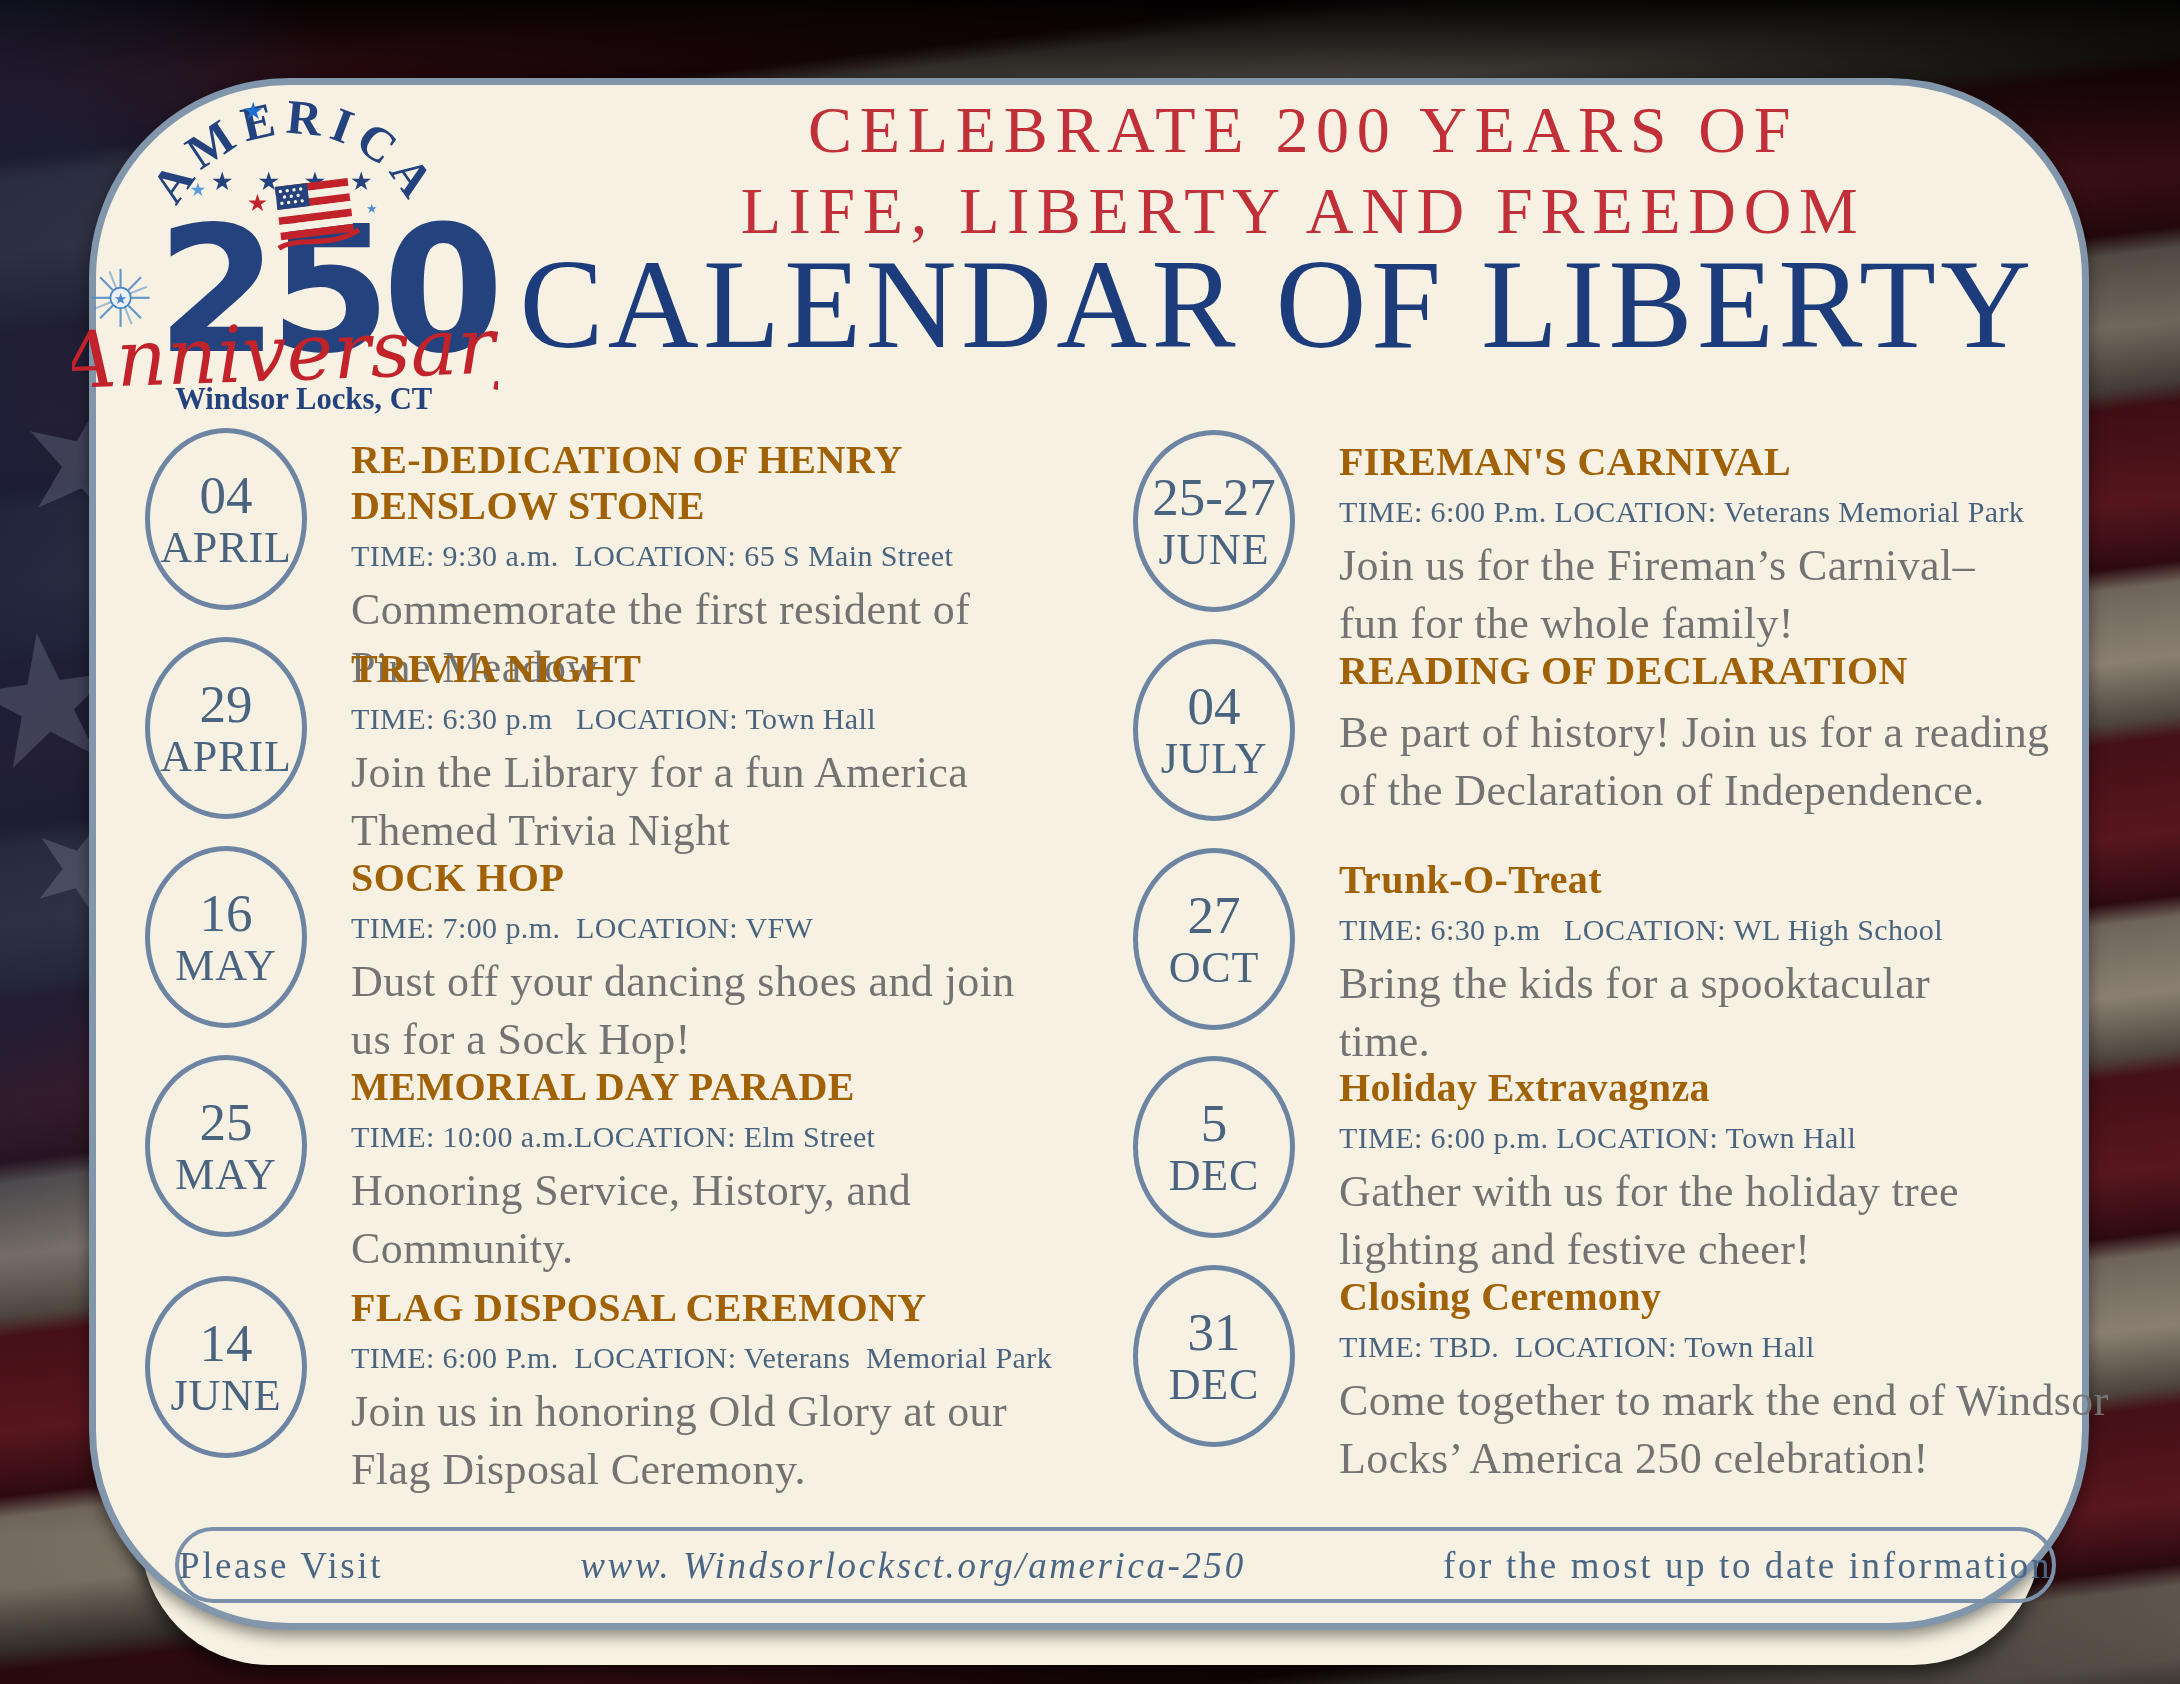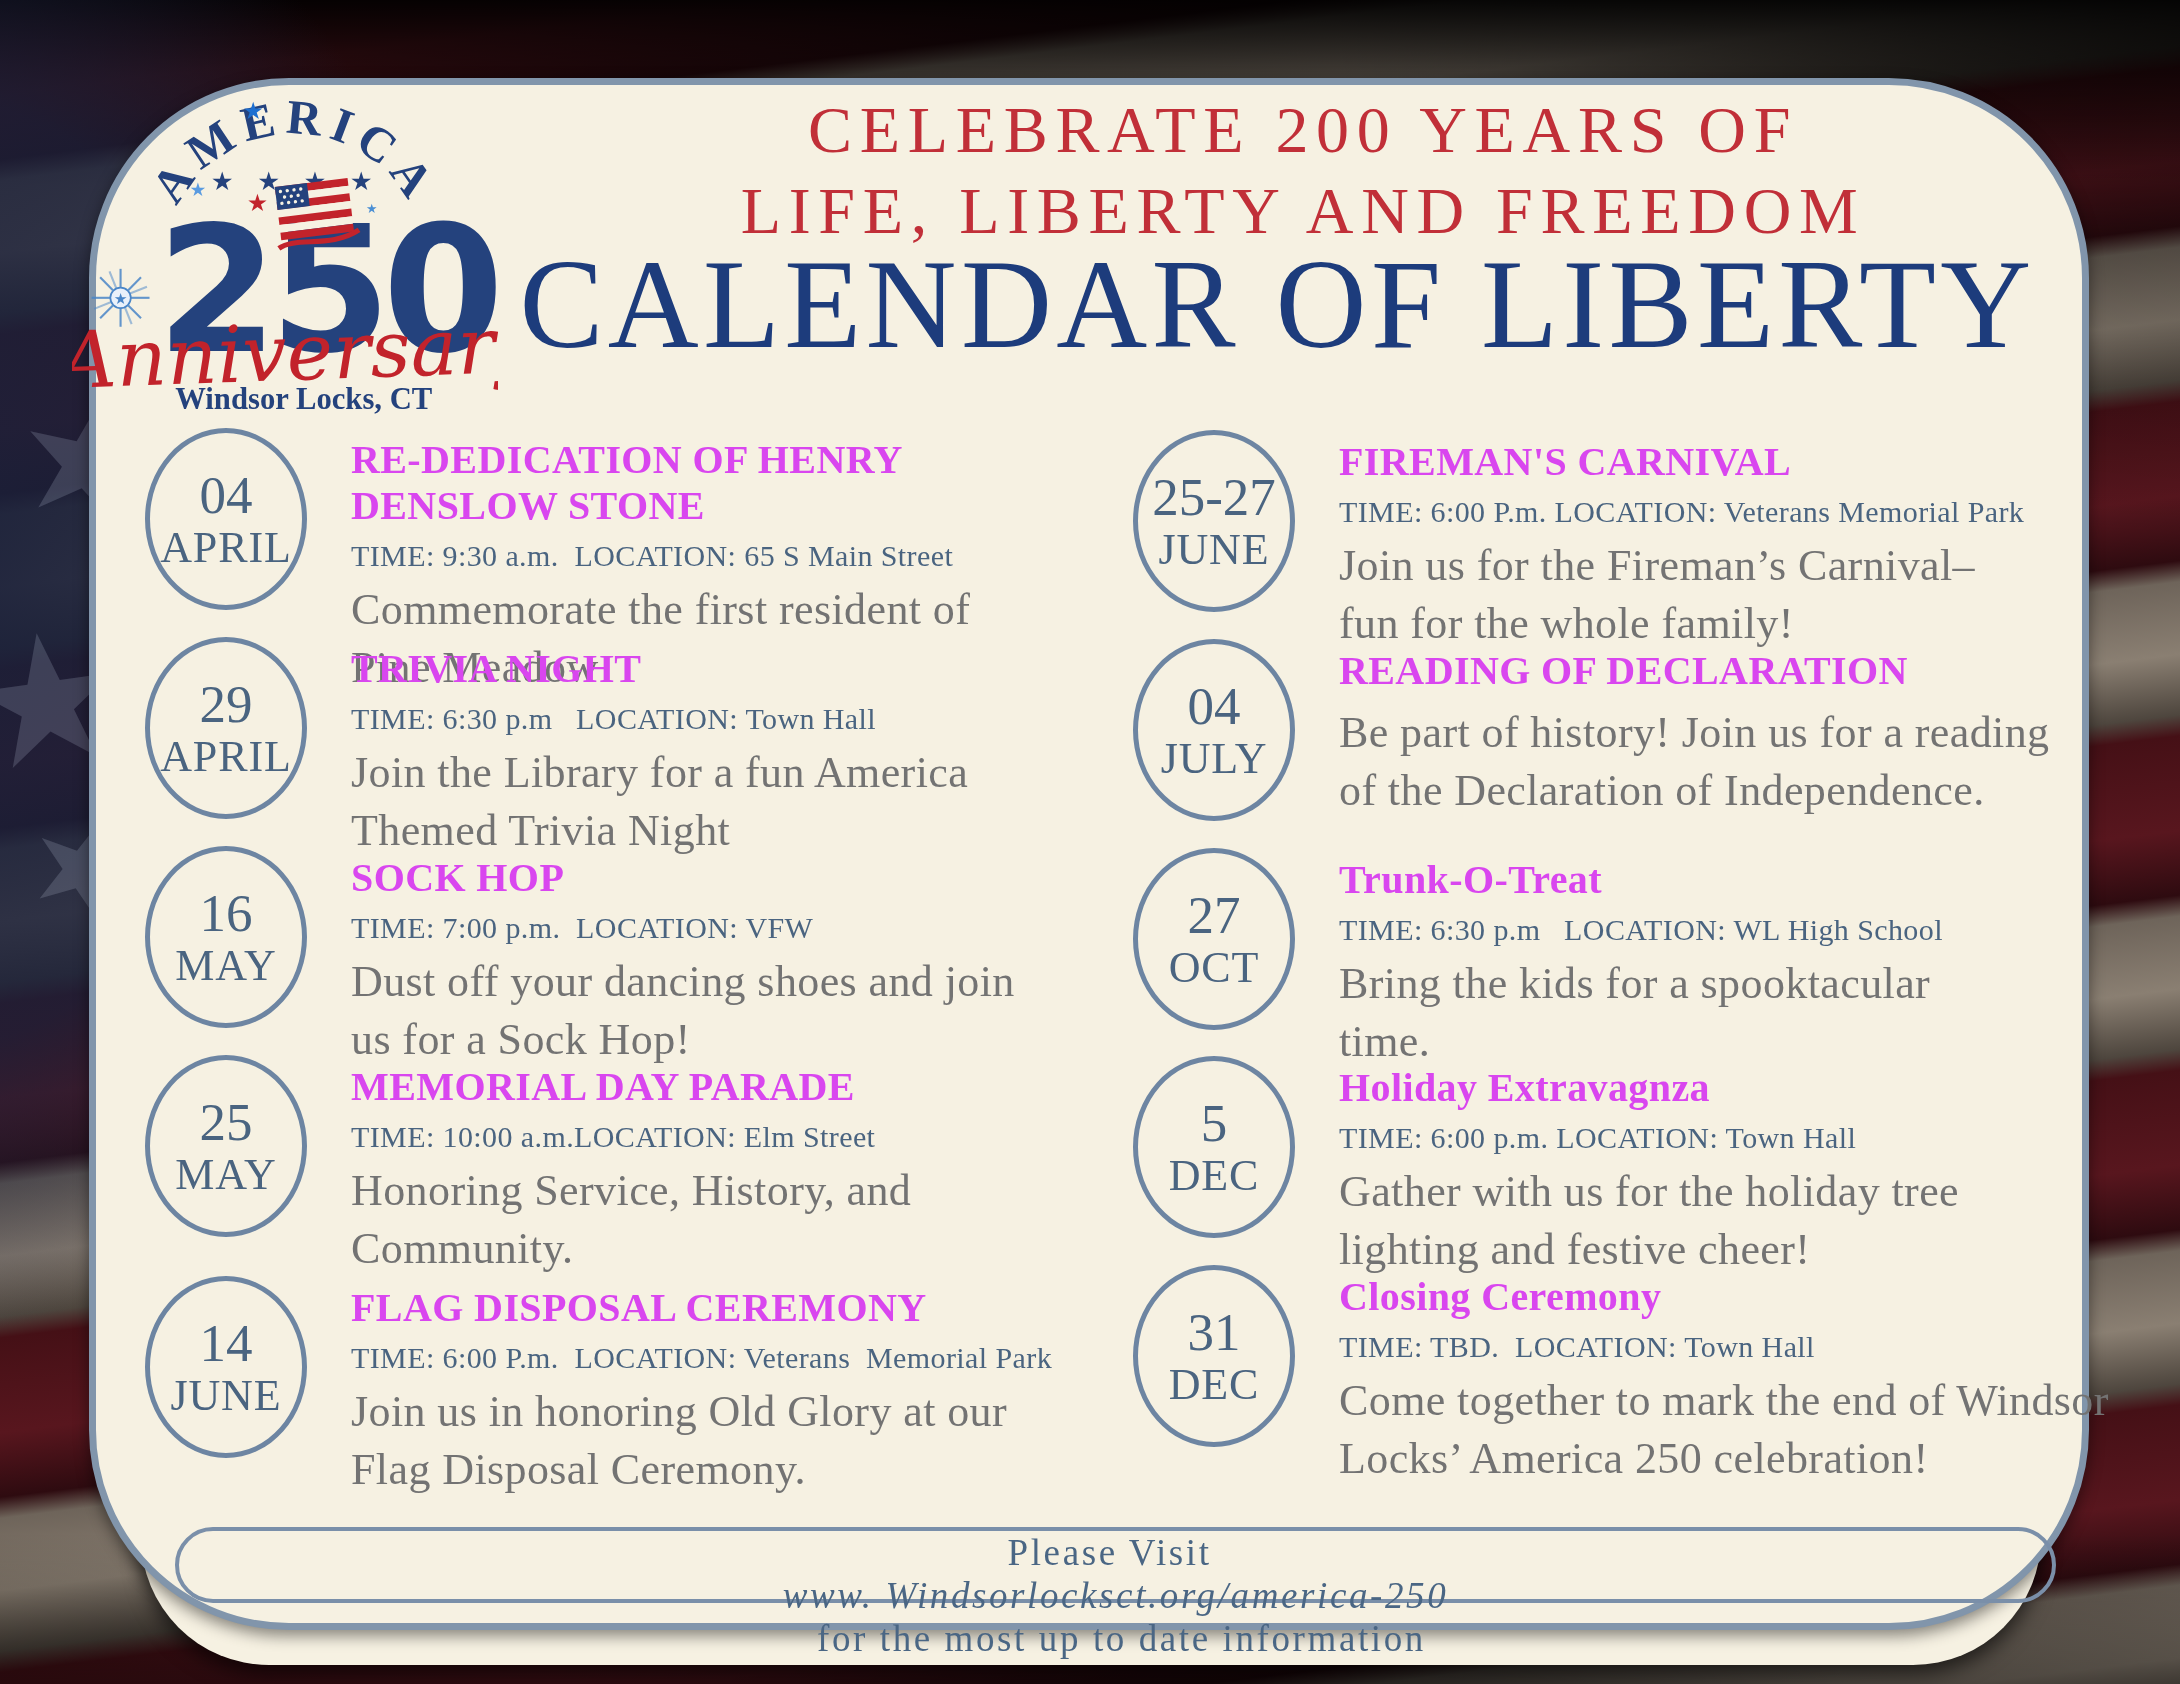--- a/index.html
+++ b/index.html
@@ -41,30 +41,30 @@
   .logo-svg{position:absolute;left:72px;top:83px;z-index:4;}
 
   
   .event{position:absolute;width:988px;display:flex;gap:44px;}
   .date-circle{flex:0 0 auto;width:152px;height:172px;border:5.1px solid #6d85a2;
       border-radius:50%;display:flex;flex-direction:column;align-items:center;
       justify-content:center;color:#4a6480;background:transparent;text-align:center;}
   .day{font-size:53px;line-height:1;}
   .month{font-size:44px;line-height:1;margin-top:4px;letter-spacing:0.9px;}
   .event-text{padding-top:8.5px;}
-  .event-title{font-size:40px;font-weight:bold;letter-spacing:0.4px;color:#d946ef;
+  .event-title{font-size:40px;font-weight:bold;letter-spacing:0.4px;color:#a16207;
       line-height:1.15;white-space:pre-line;margin-bottom:10.2px;}
   .event-meta{font-size:30px;color:#4a6480;white-space:pre;margin-bottom:8.5px;letter-spacing:0.4px;}
   .event-desc{font-size:44px;color:#737373;line-height:1.32;white-space:pre-line;letter-spacing:0.4px;}
 
   
   .footer-pill{position:absolute;left:175px;top:1527px;width:1881px;height:76px;
       box-sizing:border-box;border:4.3px solid #7a8fa9;border-radius:60px;
-      display:flex;align-items:center;justify-content:flex-start;
-      color:#4a6684;font-size:37px;letter-spacing:2.6px;white-space:pre;flex-direction:column;}
+      display:flex;align-items:center;justify-content:space-between;
+      color:#4a6684;font-size:37px;letter-spacing:2.6px;white-space:pre;}
   .footer-pill .it{font-style:italic;}
 </style>
 </head>
 <body>
 
 <div class="poster">
 
   <div class="bg"></div>
   <div class="bg-shade"></div>
   <span class="canton-star" style="left:15.3px;top:366px;font-size:162px;transform:rotate(12deg);">★</span>

